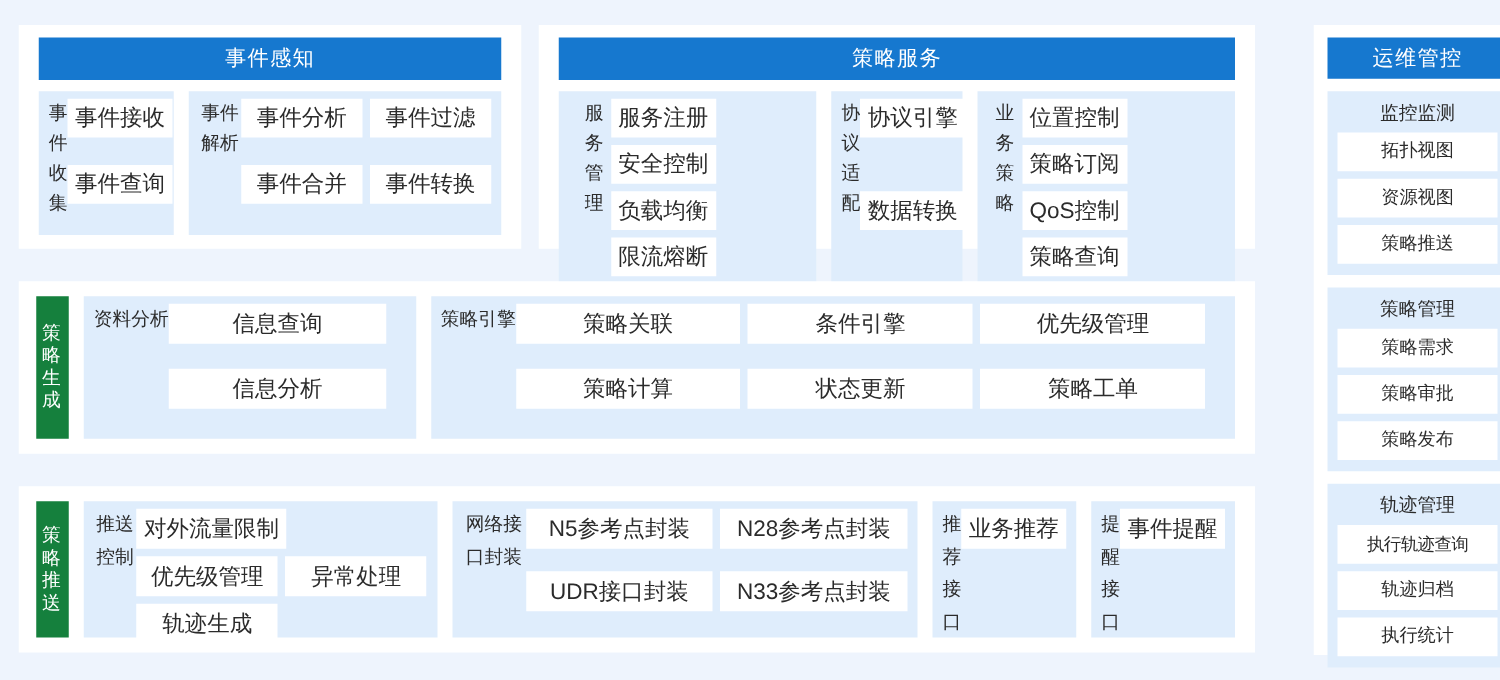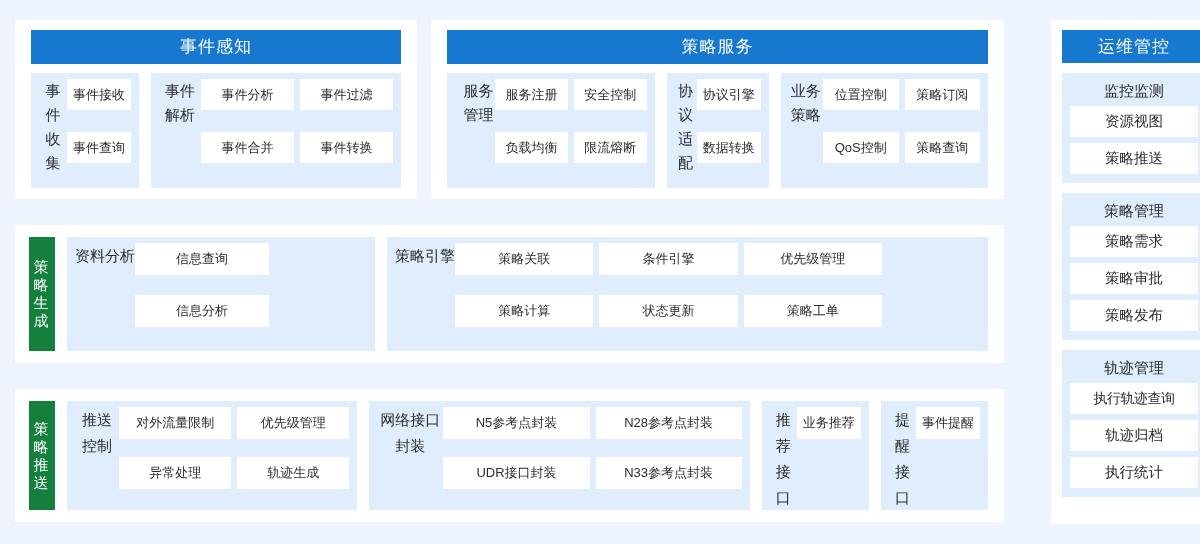--- a/index.html
+++ b/index.html
@@ -77,21 +77,21 @@
     color: #2b2b2b;
     margin-bottom: 3px;
   }
   .chips {
     display: flex;
     flex-wrap: wrap;
     gap: 6px;
   }
   .chip {
     background: #ffffff;
-    font-size: 13px;
+    font-size: 18px;
     line-height: 31px;
     height: 31px;
     text-align: center;
     color: #2b2b2b;
     flex: 1 1 auto;
     white-space: nowrap;
     box-sizing: border-box;
     padding: 0 6px;
   }
   
@@ -307,20 +307,21 @@
     </div>
 
   </div>
 
   <div class="right-col">
     <div class="card card-ops">
       <div class="banner">运维管控</div>
 
       <div class="ops-group">
         <div class="group-title">监控监测</div>
+        <div class="chip">拓扑视图</div>
         <div class="chip">资源视图</div>
         <div class="chip">策略推送</div>
       </div>
 
       <div class="ops-group">
         <div class="group-title">策略管理</div>
         <div class="chip">策略需求</div>
         <div class="chip">策略审批</div>
         <div class="chip">策略发布</div>
       </div>

